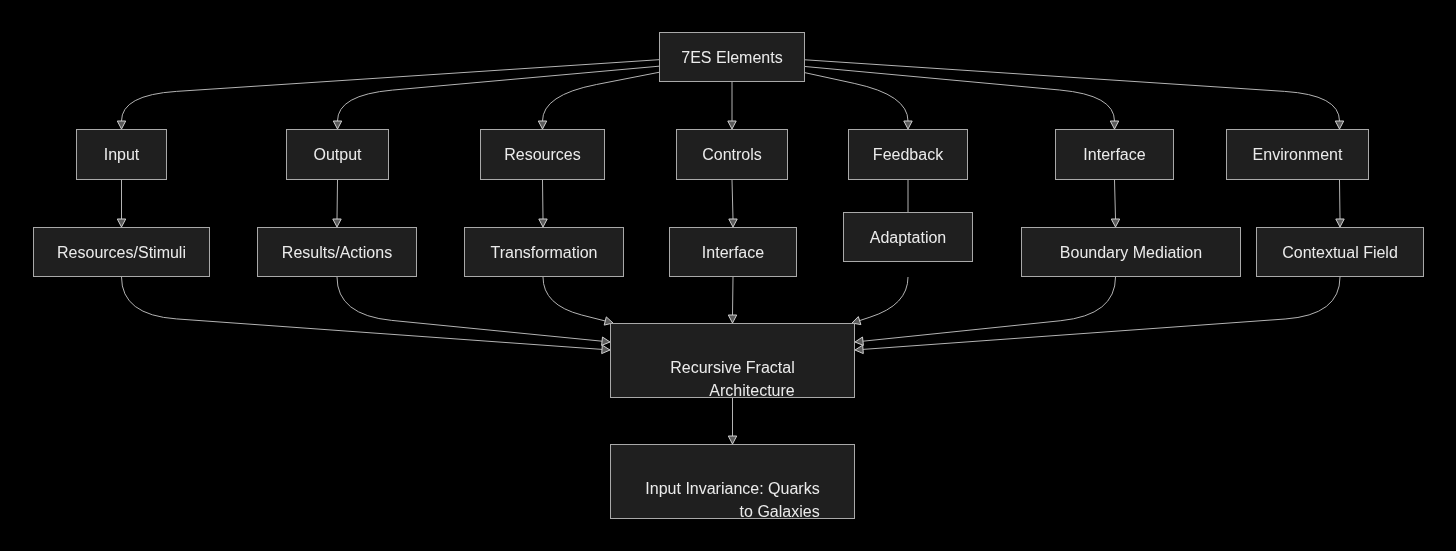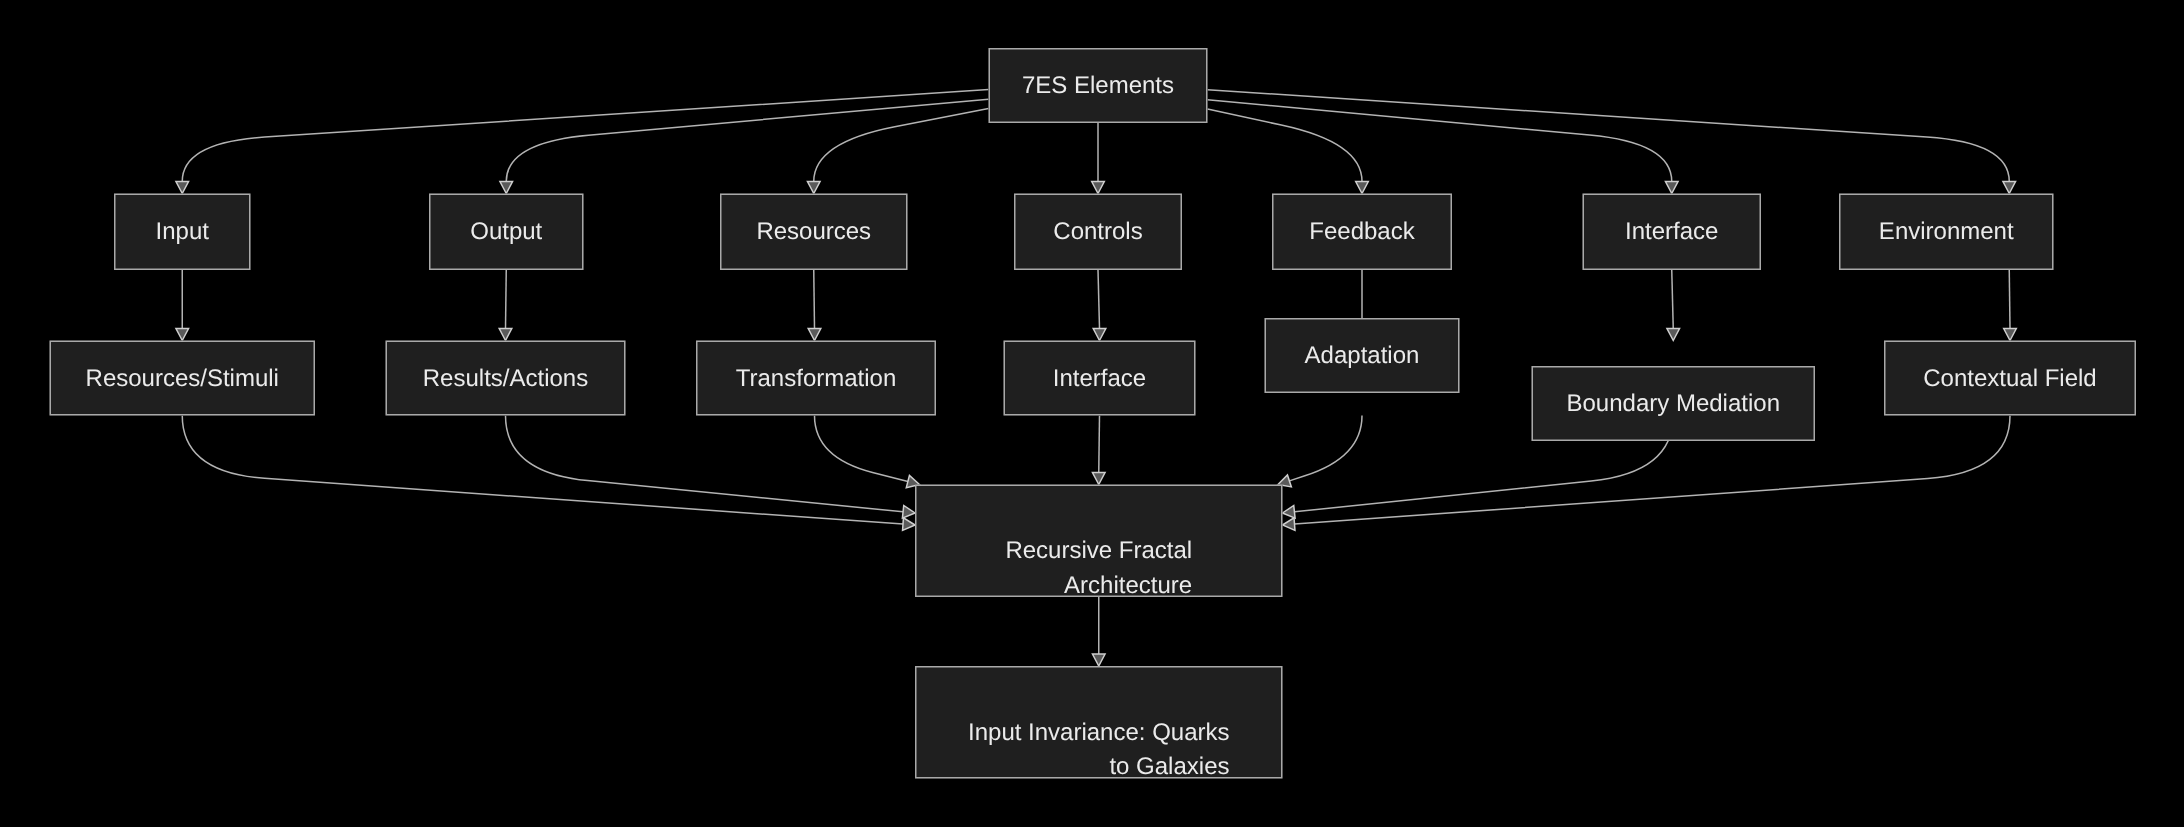--- a/index.html
+++ b/index.html
@@ -26,21 +26,21 @@
   #n-processing{left:480px;top:129px;width:125px;height:51px}
   #n-controls{left:676px;top:129px;width:112px;height:51px}
   #n-feedback{left:848px;top:129px;width:120px;height:51px}
   #n-interface{left:1055px;top:129px;width:119px;height:51px}
   #n-environment{left:1226px;top:129px;width:143px;height:51px}
   #n-resources{left:33px;top:227px;width:177px;height:50px}
   #n-results{left:257px;top:227px;width:160px;height:50px}
   #n-transformation{left:464px;top:227px;width:160px;height:50px}
   #n-regulation{left:669px;top:227px;width:128px;height:50px}
   #n-adaptation{left:843px;top:212px;width:130px;height:50px}
-  #n-boundary{left:1021px;top:244px;width:189px;height:50px}
+  #n-boundary{left:1021px;top:227px;width:220px;height:50px}
   #n-contextual{left:1256px;top:227px;width:168px;height:50px}
   #n-rfa{left:610px;top:323px;width:245px;height:75px}
   #n-scale{left:610px;top:444px;width:245px;height:75px}
 </style>
 </head>
 <body>
 
 <div id="canvas">
   <svg id="edge-layer" width="1456" height="551">
       <path d="M 659 59.7 L 176.4 91.4 Q 121.5 95 121.5 121" fill="none" stroke="#b3b3b3" stroke-width="1"></path>

